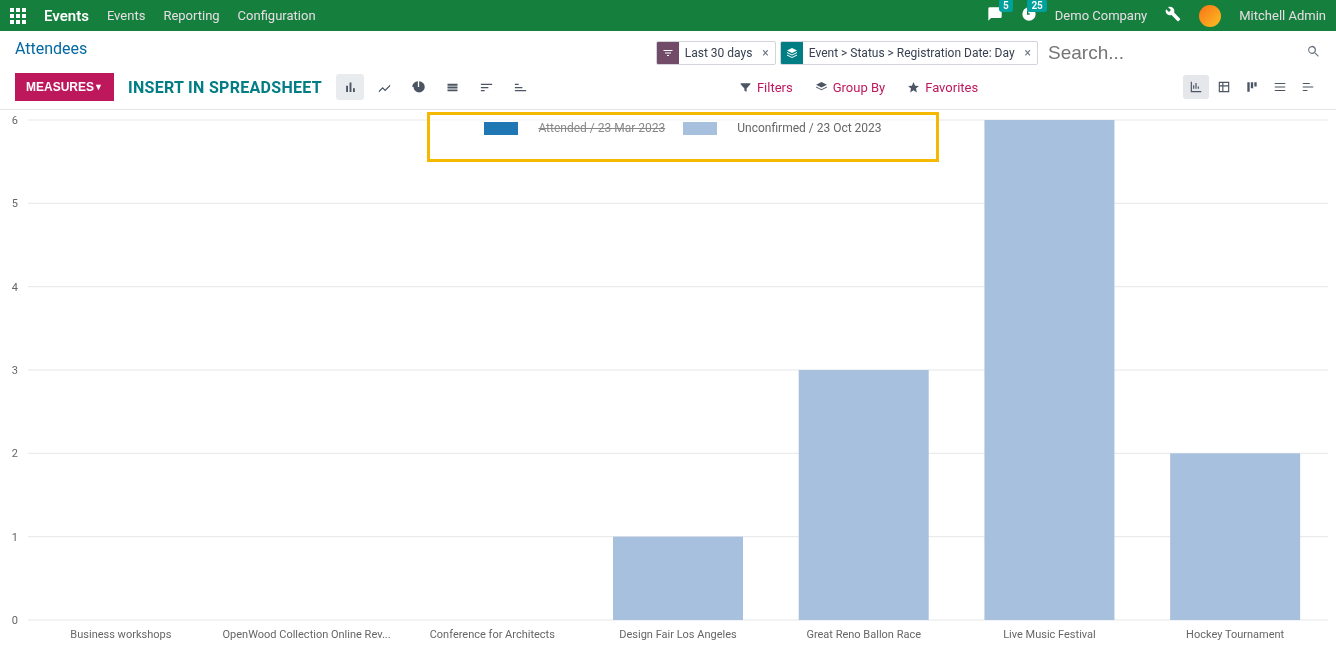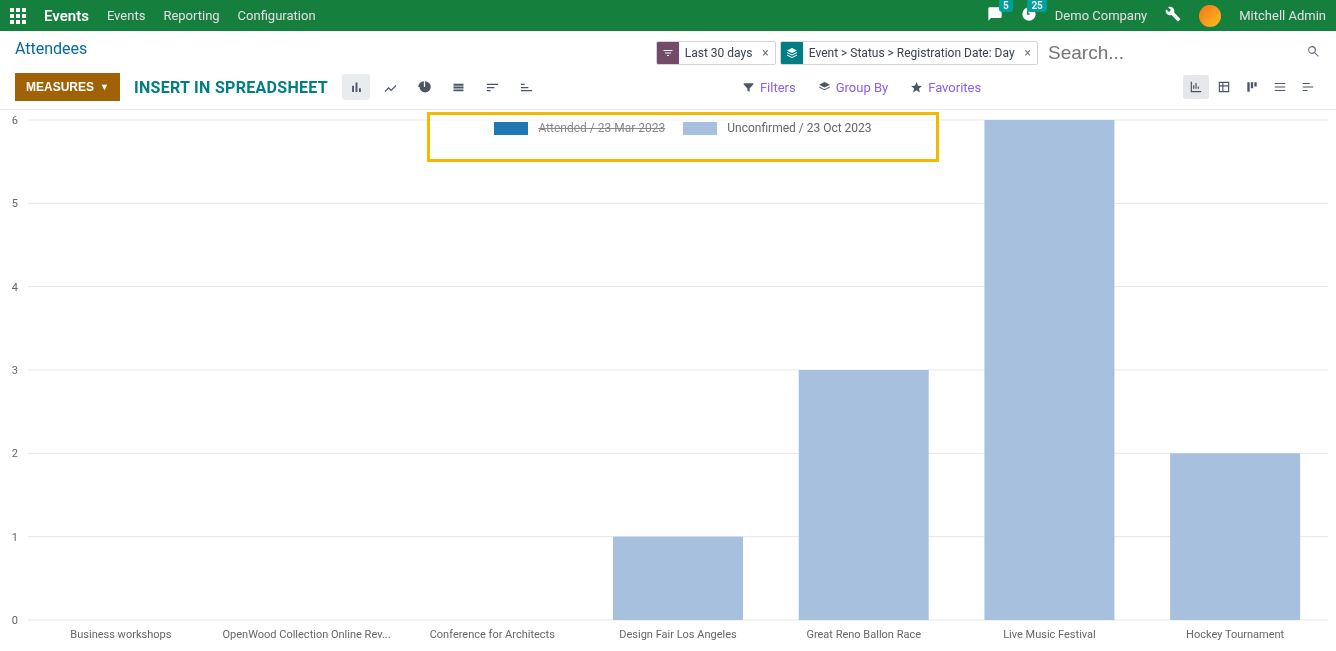--- a/index.html
+++ b/index.html
@@ -26,39 +26,39 @@
 .facet.filter .fic { background: #714B67; }
 .facet.group .fic { background: #017E84; }
 .facet .ftxt { padding: 0 4px 0 6px; color: #374151; white-space: nowrap; }
 .facet .fx { padding: 0 6px; color: #6b7280; cursor: pointer; }
 .search-input { border: none; outline: none; font-size: 19px; padding: 3px 6px; width: 260px; color: #6b7280; }
 .search-mag { color: #6b7280; }
 
 
 .toolbar { display: flex; align-items: center; justify-content: space-between; padding: 6px 15px 8px 15px; border-bottom: 1px solid #e5e7eb; }
 .toolbar-left { display: flex; align-items: center; gap: 14px; }
-.measures-btn { background: #a16207; color: #fff; border: none; padding: 7px 11px; font-size: 12px; font-weight: 600; display: flex; align-items: center; gap: 6px; cursor: pointer; }
+.measures-btn { background: #be185d; color: #fff; border: none; padding: 7px 11px; font-size: 12px; font-weight: 600; display: flex; align-items: center; gap: 0; cursor: pointer; }
 .measures-btn .caret { font-size: 9px; }
 .insert-link { color: #017E84; font-weight: 700; font-size: 16px; letter-spacing: 0.3px; cursor: pointer; }
 .icon-group { display: flex; align-items: center; gap: 6px; }
 .icon-btn { width: 28px; height: 26px; display: flex; align-items: center; justify-content: center; border-radius: 3px; cursor: pointer; color: #4b5563; }
 .icon-btn.active { background: #e9ecef; }
 .icon-btn svg { width: 15px; height: 15px; fill: currentColor; }
-.toolbar-center { display: flex; align-items: flex-end; gap: 22px; color: #8b5cf6; font-size: 13px; }
+.toolbar-center { display: flex; align-items: flex-end; gap: 22px; color: #be185d; font-size: 13px; }
 .tc-item { display: flex; align-items: center; gap: 5px; cursor: pointer; }
 .toolbar-right { display:flex; align-items:center; gap:2px; }
 .view-btn { width:26px; height:24px; display:flex; align-items:center; justify-content:center; border-radius:3px; cursor:pointer; color:#4b5563; }
 .view-btn.active { background:#e5e7eb; }
 .view-btn svg { width:14px; height:14px; fill:currentColor; }
 
 
 .chart-wrap { position: relative; padding: 0 10px 0 0; }
 svg.chart { display:block; }
 .legend-box { position:absolute; left:427px; top:2px; width:512px; height:50px; border:3px solid #F5B800; background: rgba(255,255,255,0.6); display:flex; align-items:flex-start; justify-content:center; gap:18px; padding-top:6px; }
-.legend-item { display:flex; align-items:flex-end; gap:10px; font-size:12px; color:#666; }
+.legend-item { display:flex; align-items:flex-end; gap:20px; font-size:12px; color:#666; }
 .legend-item.struck span.lbl { text-decoration: line-through; color:#888; }
 .swatch { width:34px; height:13px; display:inline-block; }
 .axis-label { font-size:12px; fill:#666; }
 .tick-label { font-size:11px; fill:#666; }
 .bar { fill:#A7C0DE; }
 </style>
 </head>
 <body>
 
 <div class="topnav">

